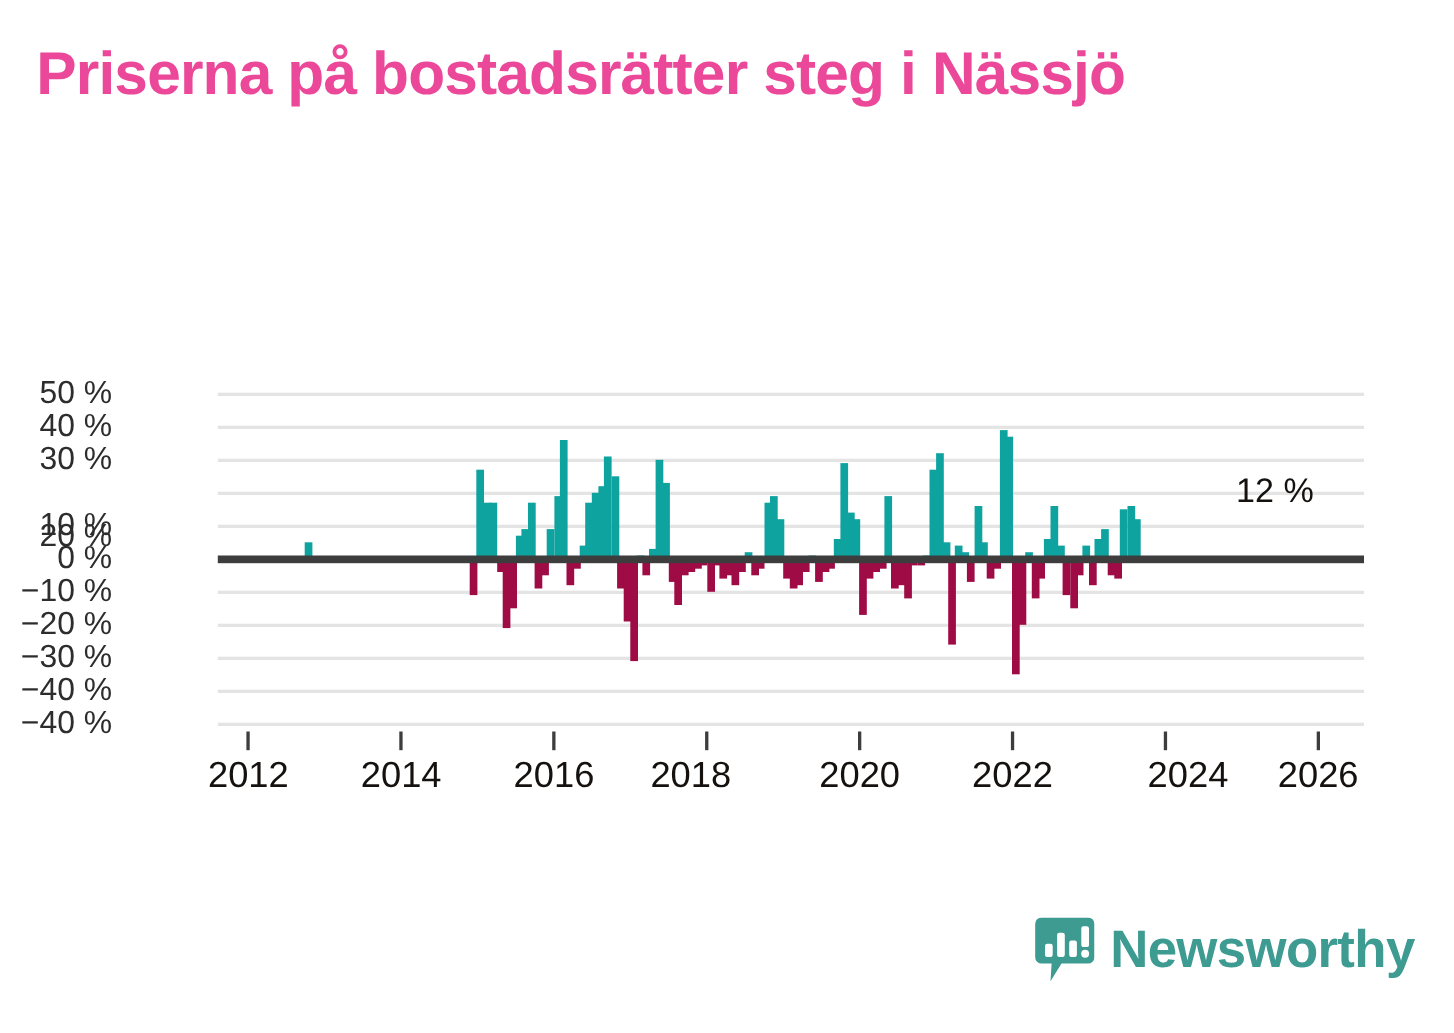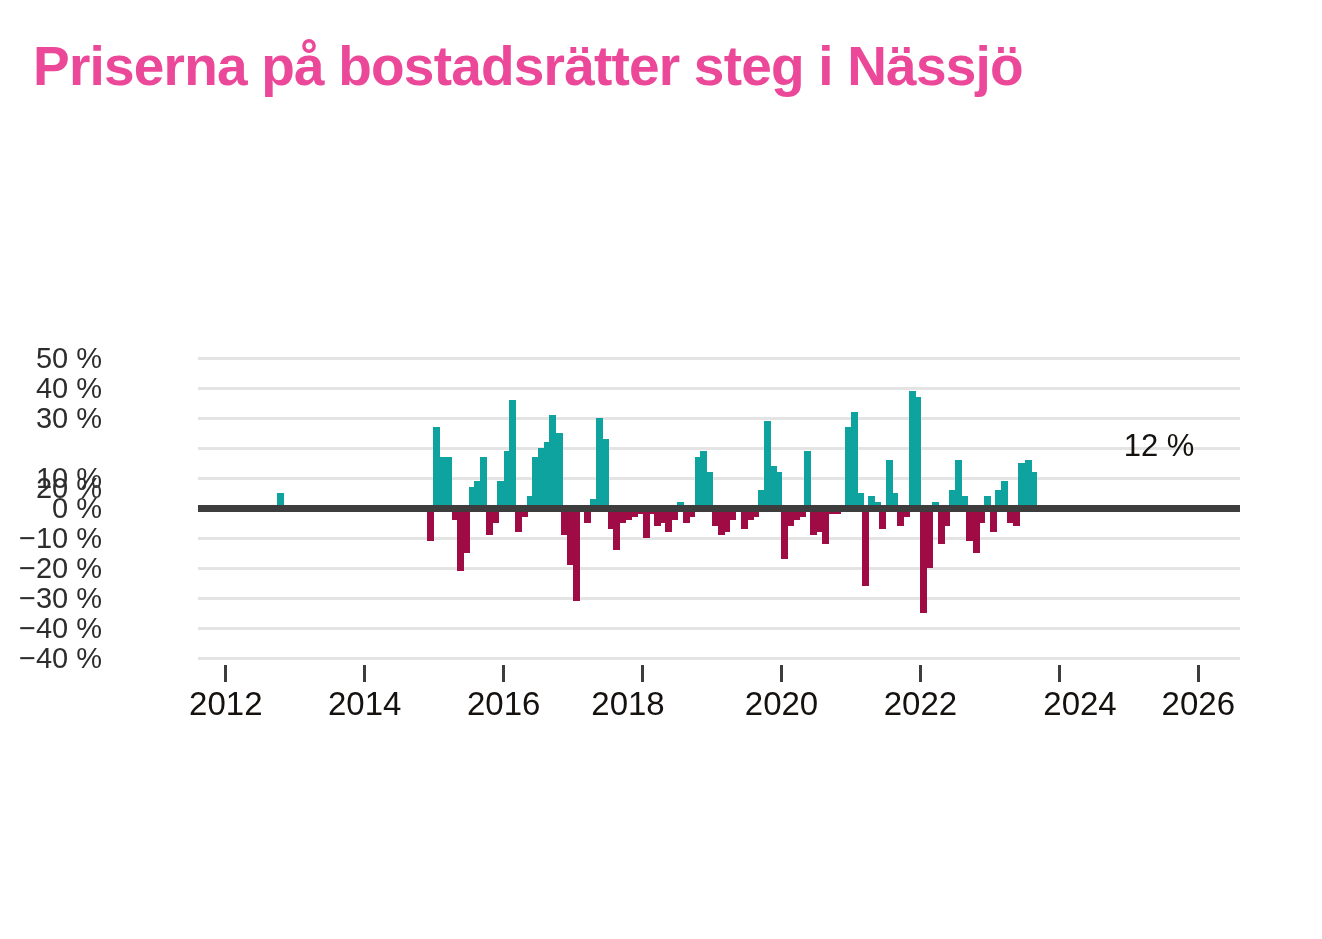--- a/index.html
+++ b/index.html
@@ -282,14 +282,25 @@
         <div class="xlab" style="left: 583.52px;">2020</div>
         <div class="xtick" style="left: 720.953px;"></div>
         <div class="xlab" style="left: 722.453px;">2022</div>
         <div class="xtick" style="left: 859.887px;"></div>
         <div class="xlab" style="left: 882px;">2024</div>
         <div class="xtick" style="left: 998.82px;"></div>
         <div class="xlab" style="left: 1000.32px;">2026</div>
       </div>
   </div>
 
+  <div id="logo">
+    <svg class="mark" viewBox="0 0 54 60" xmlns="http://www.w3.org/2000/svg">
+      <path d="M6 0 H48 A6 6 0 0 1 54 6 V36 A6 6 0 0 1 48 42 H24 L14 58 L15 42 H6 A6 6 0 0 1 0 36 V6 A6 6 0 0 1 6 0 Z" fill="#3d9b91"></path>
+      <rect x="9" y="24" width="7" height="12" rx="2" fill="#ffffff"></rect>
+      <rect x="20" y="14" width="7" height="22" rx="2" fill="#ffffff"></rect>
+      <rect x="31" y="21" width="7" height="15" rx="2" fill="#ffffff"></rect>
+      <rect x="42" y="8" width="7" height="19" rx="2" fill="#ffffff"></rect>
+      <circle cx="45.5" cy="33" r="3.6" fill="#ffffff"></circle>
+    </svg>
+    <div class="wordmark">Newsworthy</div>
+  </div>
 
 </div>
 
 </body></html>

